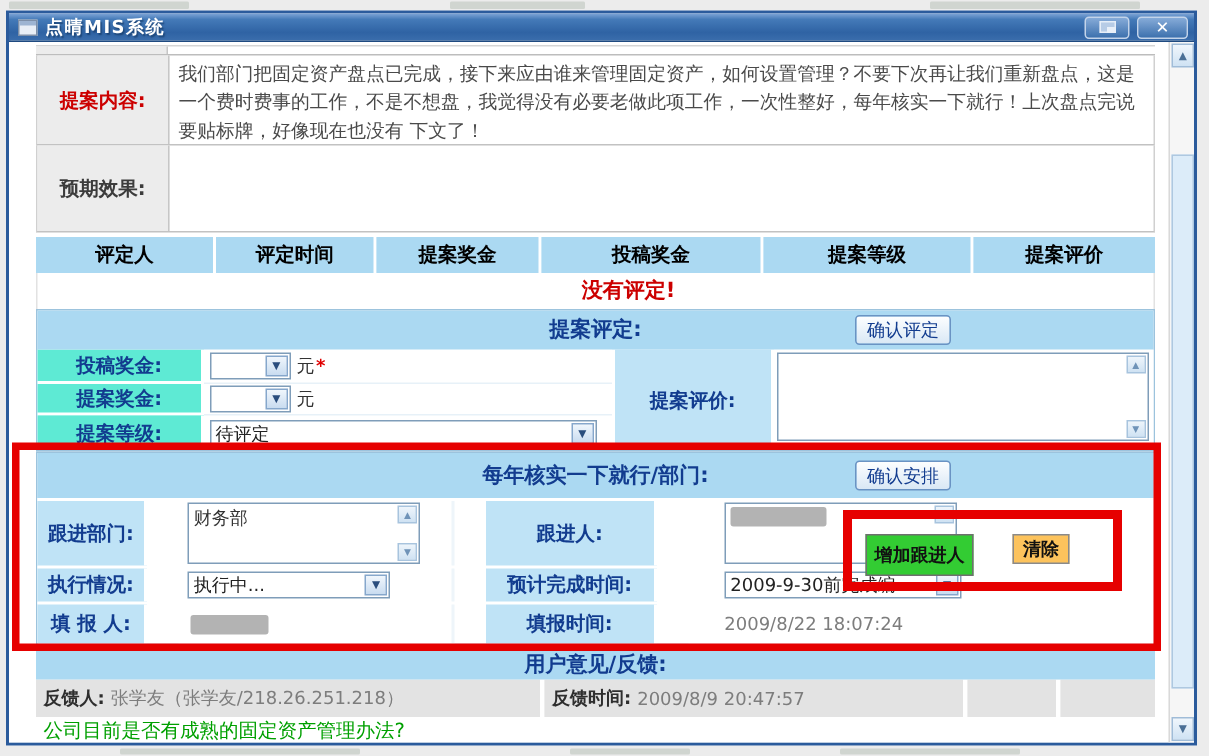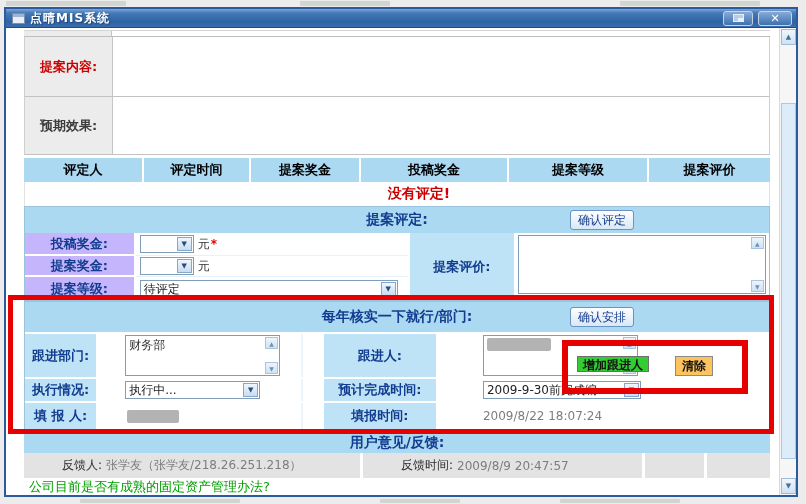--- a/index.html
+++ b/index.html
@@ -52,21 +52,21 @@
   .sec-head { background:#abd9f2; position:relative; display:flex; align-items:center; justify-content:center;
               color:#123c8f; font-weight:bold; font-size:14px; }
   .sh26{height:26px;} .sh30{height:30px;} .sh20{height:20px;}
   .btn-confirm { position:absolute; left:545px; top:3px; height:20px; padding:0 7px; font-size:12px; color:#123c8f;
                  background:linear-gradient(180deg,#fdfeff,#d9e8f5); border:1px solid #6a93c3; border-radius:3px; cursor:pointer;
                  font-family:inherit; }
 
   
   .form-grid { display:flex; height:67px; background:#fff; }
   .fcol-lab { width:111px; display:flex; flex-direction:column; }
-  .flabel { background:#c4b5fd; border-right:2px solid #fff; border-bottom:2px solid #fff;
+  .flabel { background:#5eead4; border-right:2px solid #fff; border-bottom:2px solid #fff;
             display:flex; align-items:center; justify-content:center; color:#123c8f; font-weight:bold; font-size:13px; }
   .flabel:last-child { border-bottom:none; }
   .fcol-in { width:273px; display:flex; flex-direction:column; }
   .frow { display:flex; align-items:center; padding-left:4px; border-bottom:1px solid #e7f1f8; font-size:12px; color:#333; }
   .frow:last-child { border-bottom:none; }
   .h23{height:23px;} .h21{height:21px;}
   .unit { margin-left:4px; } .req { color:#e00000; font-weight:bold; margin-left:1px; }
   .fcol-clab { width:108px; background:#bfe3f6; border-left:2px solid #fff; border-right:2px solid #fff;
                display:flex; align-items:center; justify-content:center; color:#123c8f; font-weight:bold; font-size:13px; }
   .fcol-ta { width:254px; padding:2px; }
@@ -94,27 +94,27 @@
   .aw80{width:80px;} .aw201{width:201px;} .aw125{width:125px;} .aw340{width:340px; border-right:none;}
   .ah45{height:45px;} .ah24{height:24px;} .ah28{height:28px;text-align:right;}
   .redact { background:#b3b3b3; border-radius:2px; height:13px; }
   .gray-val { color:#7d7d7d; }
 
   
   .fb-row { height:25px; display:flex; }
   .fb-cell { background:#e3e3e3; border-right:3px solid #fff; display:flex; align-items:center; padding-left:5px;
              font-size:12px; overflow:hidden; white-space:nowrap; }
   .fb-cell:last-child { border-right:none; }
-  .fb-lab { font-weight:normal; color:#2e2e2e; margin-right:4px;margin-left:33px; }
+  .fb-lab { font-weight:bold; color:#2e2e2e; margin-right:4px; }
   .fb-val { color:#7d7d7d; }
   .fw339{width:339px;} .fw282{width:282px;} .fw62{width:62px;} .fw63{width:63px;}
   .msg-row { height:17px; display:flex; align-items:center; padding-left:5px; color:#00a000; font-size:13px; }
 
   
-  .btn-add { position:absolute; left:571px; top:328px; height:16px; padding:0 5px; background:#33cc33;
+  .btn-add { position:absolute; left:571px; top:328px; height:28px; padding:0 5px; background:#33cc33;
              border:1px solid #6f6f6f; color:#111; font-size:12px; font-weight:bold; cursor:pointer; z-index:5; font-family:inherit; }
   .btn-clear { position:absolute; left:669px; top:328px; height:20px; padding:0 6px; background:#fdc35c;
                border:1px solid #8a8a8a; color:#111; font-size:12px; font-weight:bold; cursor:pointer; z-index:5; font-family:inherit; }
 
   
   .red-outer { position:absolute; left:2px; top:267px; width:766px; height:139px; border:5px solid #e60000; z-index:30; pointer-events:none; }
   .red-inner { position:absolute; left:556px; top:312px; width:186px; height:54px; border:6px solid #e60000; z-index:31; pointer-events:none; }
 
   
   .vscroll { position:absolute; right:0; top:0; bottom:0; width:17px; background:#f6f6f6; border-left:1px solid #d9d9d9; }
@@ -147,20 +147,21 @@
   <div class="content">
     <div class="tw">
       <div class="gap2"></div>
 
       <div class="r-partial">
           <div class="lab"></div>
         </div>
 
       <div class="info-row h60">
         <div class="lab lab-red">提案内容:</div>
+        <div class="val">我们部门把固定资产盘点已完成，接下来应由谁来管理固定资产，如何设置管理？不要下次再让我们重新盘点，这是一个费时费事的工作，不是不想盘，我觉得没有必要老做此项工作，一次性整好，每年核实一下就行！上次盘点完说要贴标牌，好像现在也没有 下文了！</div>
       </div>
 
       <div class="info-row h58">
         <div class="lab lab-dark">预期效果:</div>
         <div class="val"></div>
       </div>
 
       <div class="gap3"></div>
 
       <div class="r-headers">

